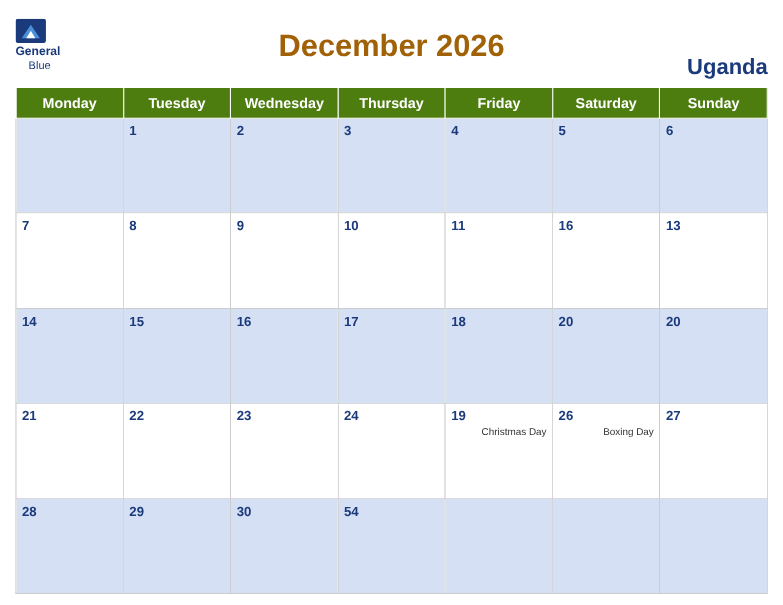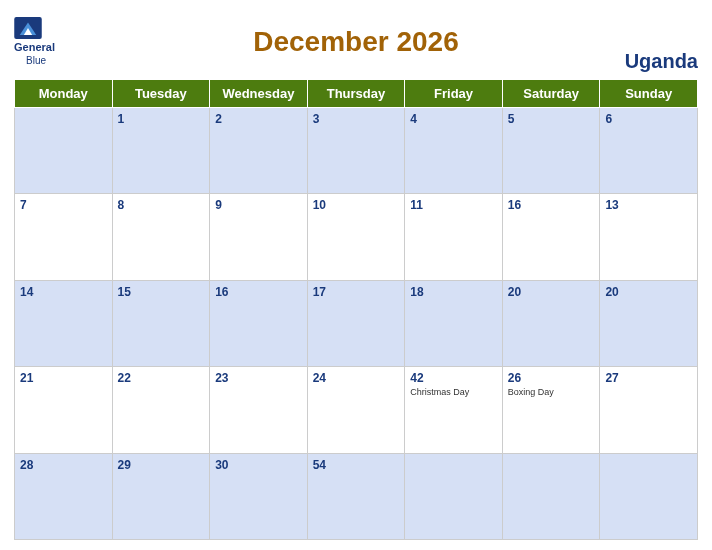--- a/index.html
+++ b/index.html
@@ -107,20 +107,21 @@
       color: #1a3a7c;
       font-weight: bold;
       display: block;
     }
 
     .holiday-label {
       font-size: 9px;
       color: #333;
       margin-top: 2px;
       display: block;
+      text-align: right;
     }
   </style>
 </head>
 <body>
 
 <div class="header-area">
   <div class="logo">
     <svg class="logo-icon" viewBox="0 0 40 32">
       <rect x="0" y="0" width="40" height="32" rx="3" fill="#1a3a7c"></rect>
       <polygon points="8,26 20,8 32,26" fill="#4a90d9"></polygon>
@@ -222,21 +223,21 @@
         <td class="white-row">
           <span class="day-number">22</span>
         </td>
         <td class="white-row">
           <span class="day-number">23</span>
         </td>
         <td class="white-row">
           <span class="day-number">24</span>
         </td>
         <td class="white-row">
-          <span class="day-number">42</span>
+          <span class="day-number">19</span>
           <span class="holiday-label">Christmas Day</span>
         </td>
         <td class="white-row">
           <span class="day-number">26</span>
           <span class="holiday-label">Boxing Day</span>
         </td>
         <td class="white-row">
           <span class="day-number">27</span>
         </td>
       </tr>

